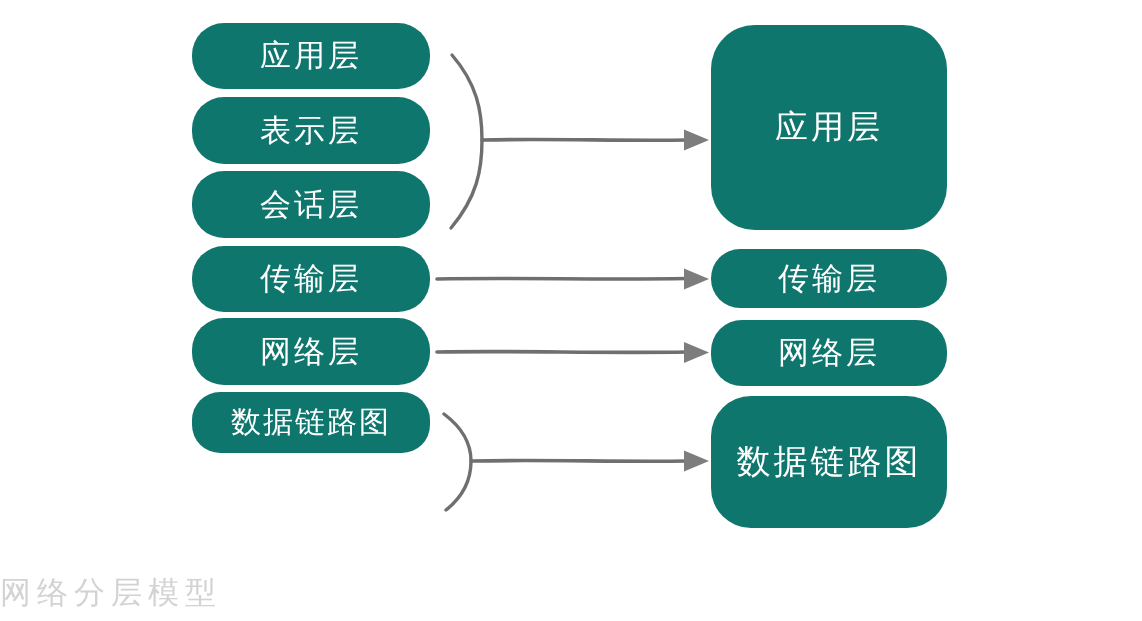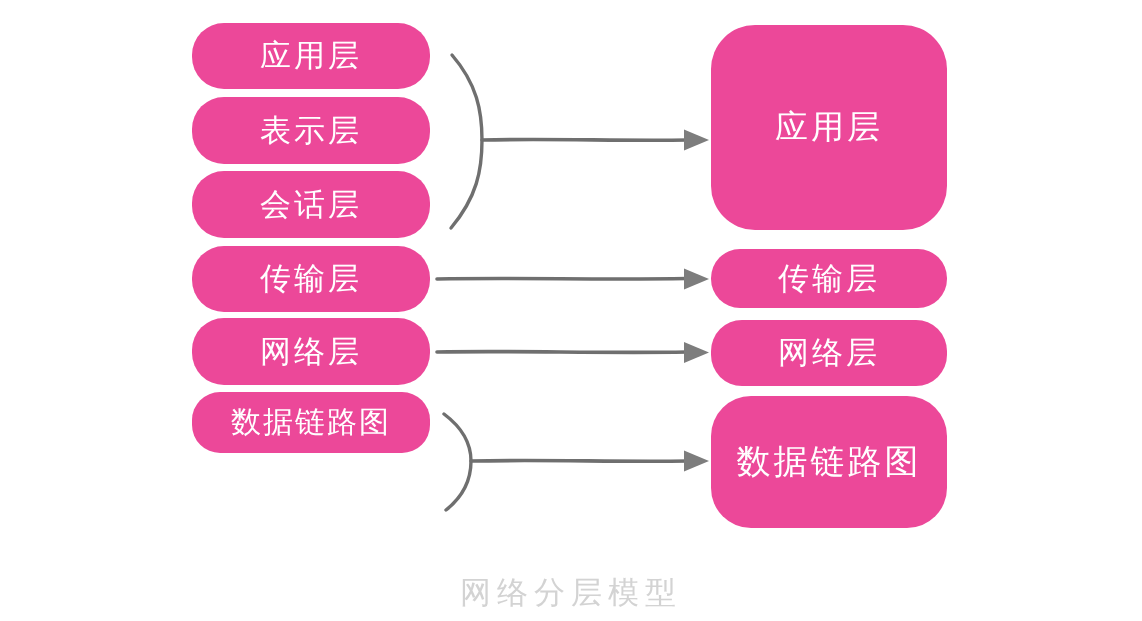--- a/index.html
+++ b/index.html
@@ -10,21 +10,21 @@
   }
   .canvas {
     position: relative;
     width: 1142px;
     height: 621px;
     background: #ffffff;
     overflow: hidden;
   }
   .box {
     position: absolute;
-    background: #ec4899;
+    background: #0f766e;
     color: #ffffff;
     display: flex;
     align-items: center;
     justify-content: center;
     letter-spacing: 3px;
     font-weight: 500;
     text-align: center;
   }
   
   .lbox { left: 192px; width: 238px; border-radius: 32px; font-size: 31px; }
@@ -47,21 +47,21 @@
     left: 0; top: 0;
     width: 1142px; height: 621px;
     pointer-events: none;
   }
   
   .caption {
     position: absolute;
     left: 0;
     top: 572px;
     width: 1142px;
-    text-align: center;
+    text-align: left;
     color: #d3d3d3;
     font-size: 31px;
     letter-spacing: 6px;
     font-weight: 500;
   }
 </style>
 </head>
 <body>
 
 <div class="canvas">

